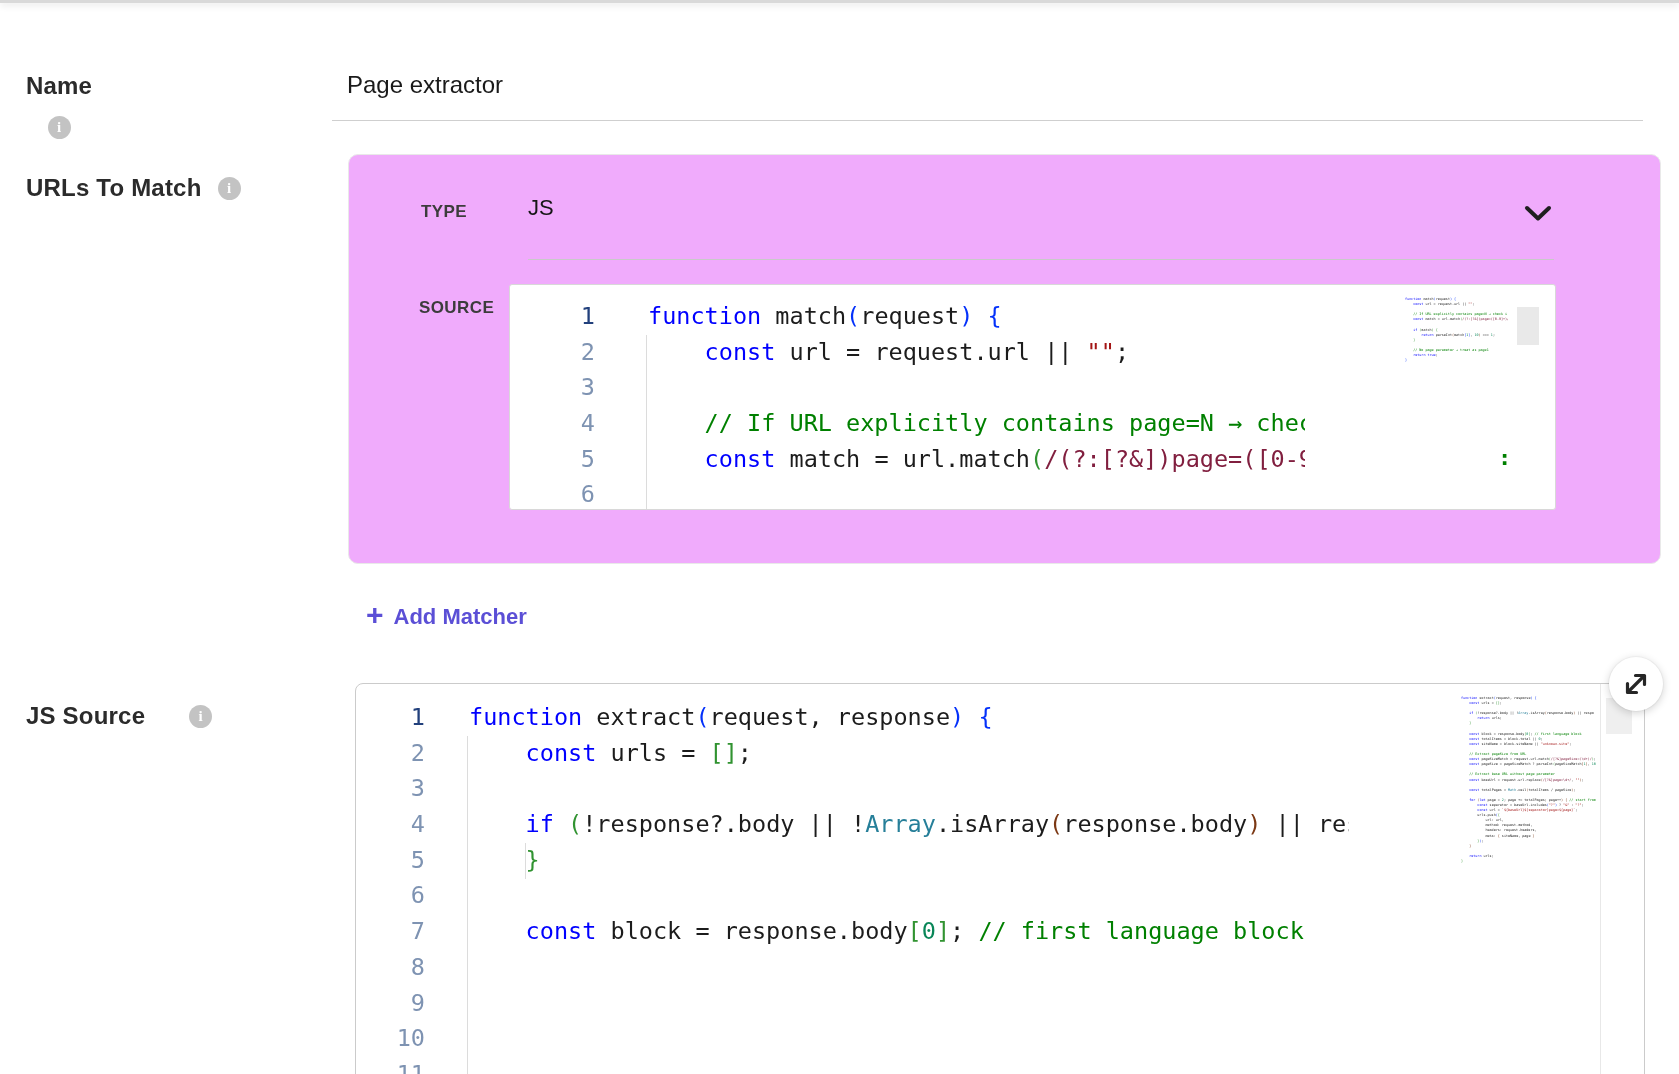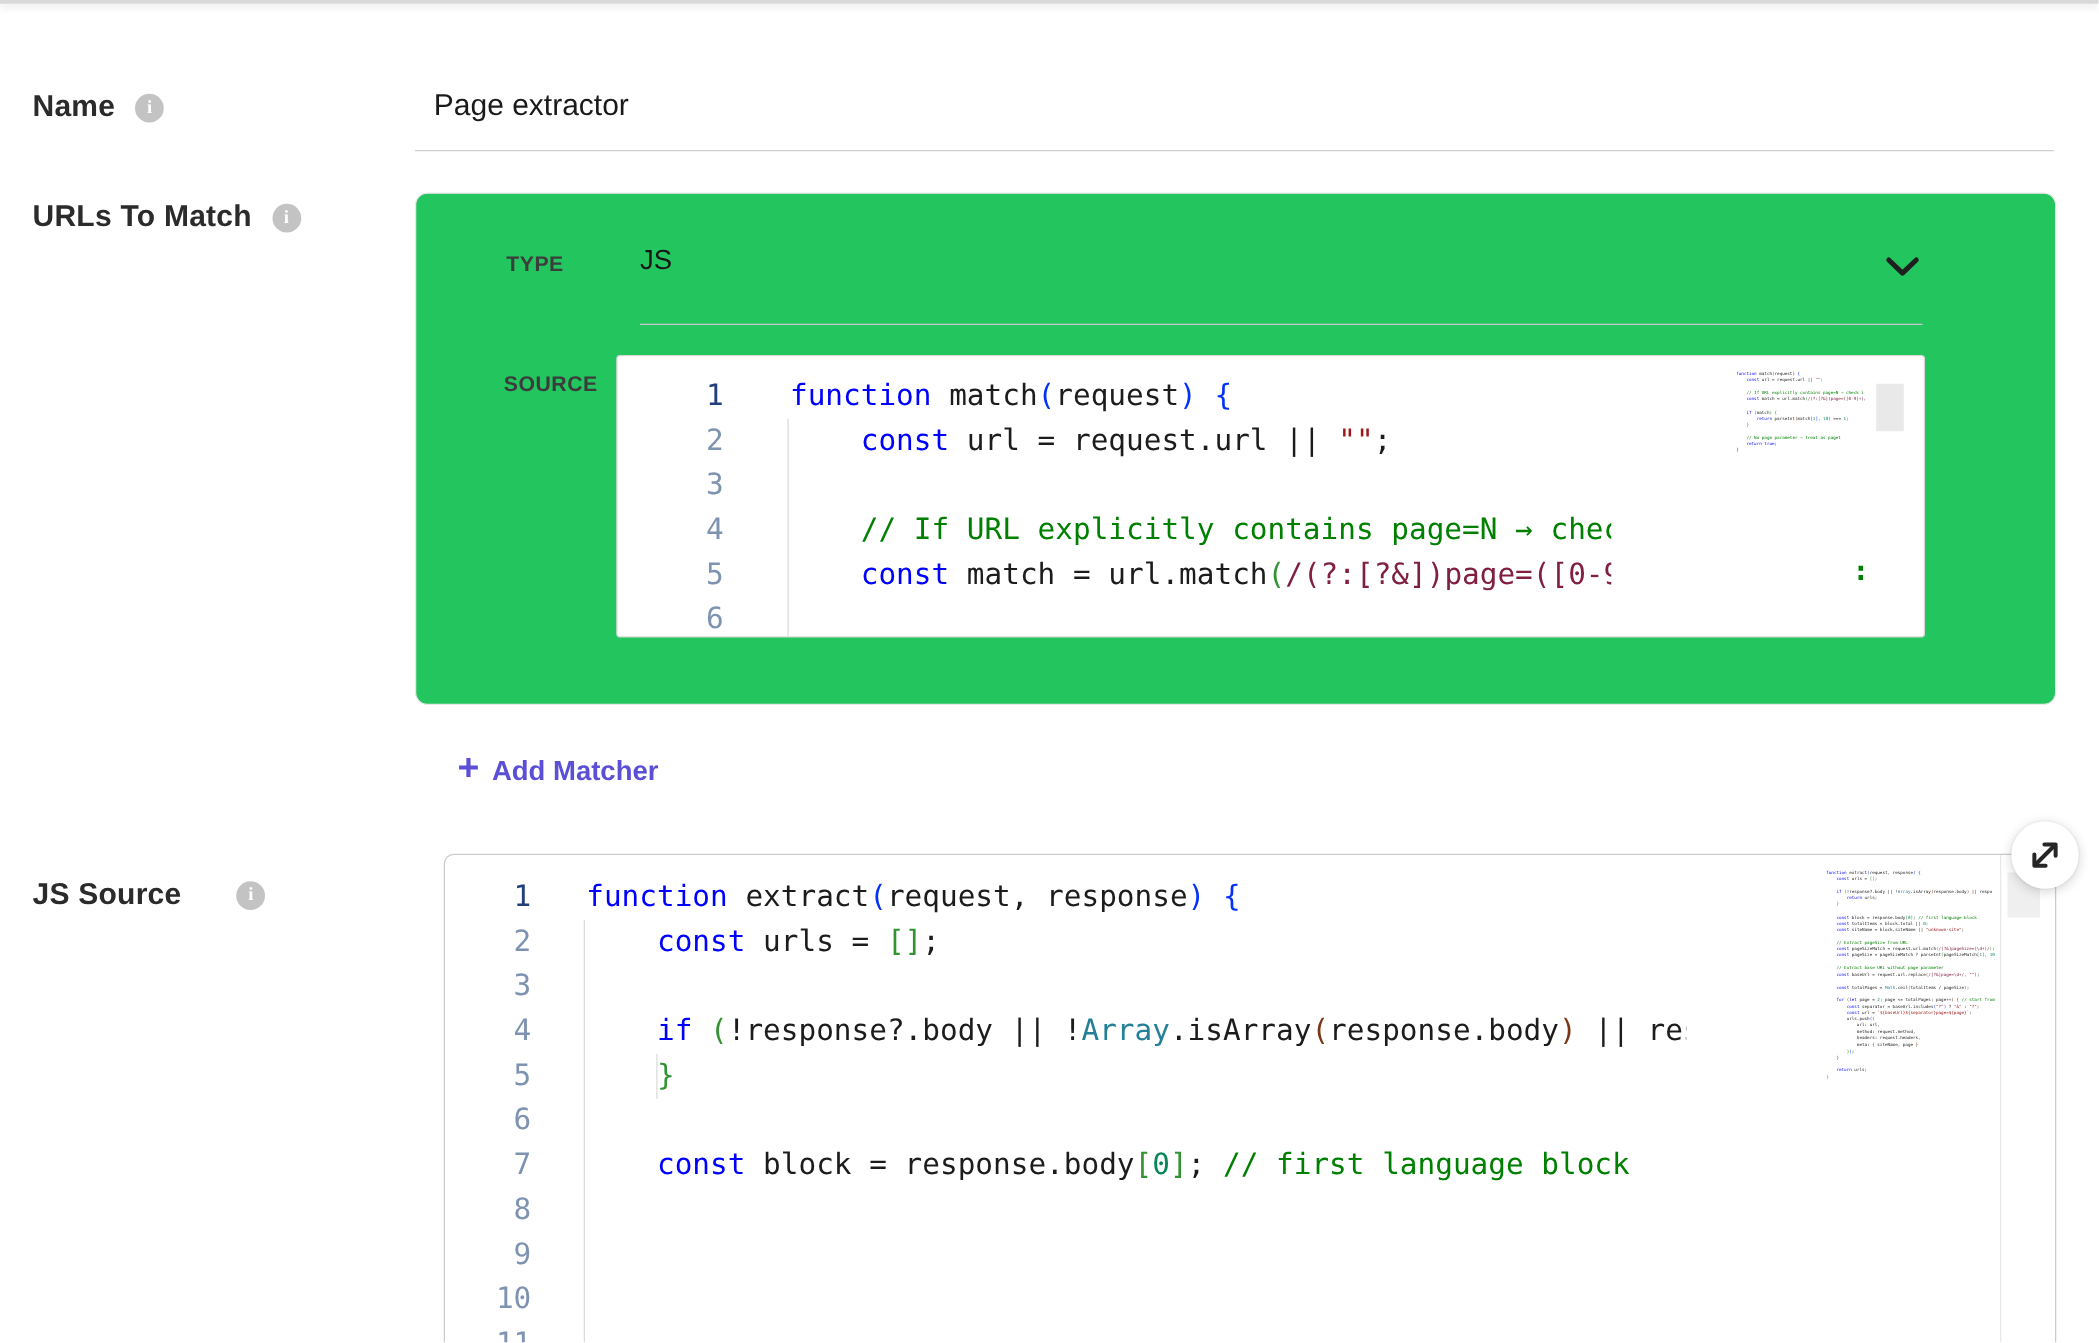--- a/index.html
+++ b/index.html
@@ -9,22 +9,22 @@
            box-shadow:0 2px 7px rgba(0,0,0,0.14);}
   
   .field-label{position:absolute;left:26px;display:flex;align-items:center;gap:16px;}
   .lbl{font-size:24px;font-weight:700;color:#2b2b2b;letter-spacing:0.2px;}
   .info{width:23px;height:23px;border-radius:50%;background:#c3c3c3;color:#fff;
         font-size:15px;font-weight:700;display:flex;align-items:center;justify-content:center;
         font-family:"Liberation Serif",serif;cursor:pointer;}
   .name-value{position:absolute;left:347px;top:71px;font-size:24px;color:#1a1a1a;cursor:text;}
   .hr{position:absolute;height:1px;background:#cfcfcf;}
   
-  .card1{position:absolute;left:332px;top:154px;width:1311px;height:408px;
-         border:1.5px solid #e9e9e9;border-radius:10px;background:#22c55e;}
+  .card1{position:absolute;left:348px;top:154px;width:1311px;height:408px;
+         border:1.5px solid #e9e9e9;border-radius:10px;background:#f0abfc;}
   .type-label{position:absolute;left:72px;top:47px;font-size:17px;font-weight:700;color:#3c3c3c;letter-spacing:0.4px;}
   .type-select{position:absolute;left:179px;top:36px;width:1026px;height:44px;cursor:pointer;text-align:center;}
   .type-value{position:absolute;left:0;top:4px;font-size:22px;color:#161616;}
   .chev{position:absolute;right:2px;top:14px;}
   .source-label{position:absolute;left:70px;top:143px;font-size:17px;font-weight:700;color:#3c3c3c;letter-spacing:0.4px;}
   
   .editor{position:absolute;background:#fff;overflow:hidden;cursor:text;}
   .ed1{left:160px;top:129px;width:1045px;height:224px;border:1px solid #d8d8d8;border-radius:3px;}
   .ed2{left:355px;top:683px;width:1288px;height:400px;border:1px solid #cbcbcb;border-radius:8px;}
   .gutter{position:absolute;top:0;text-align:right;font-family:"DejaVu Sans Mono",monospace;font-size:23.5px;}
@@ -64,28 +64,28 @@
   .expand-btn{position:absolute;left:1609px;top:657px;width:54px;height:54px;border-radius:50%;
               background:#fff;box-shadow:0 2px 9px rgba(0,0,0,0.18),0 0 0 1px rgba(0,0,0,0.03);
               display:flex;align-items:center;justify-content:center;z-index:5;cursor:pointer;}
 </style>
 </head>
 <body>
 
 <div class="page">
   <div class="topline"></div>
 
-  <div class="field-label" style="top:72px;">
+  <div class="field-label" style="top:72px;flex-direction:column;">
     <span class="lbl">Name</span>
     <span class="info">i</span>
   </div>
   <div class="name-value">Page extractor</div>
   <div class="hr" style="left:332px;top:120px;width:1311px;"></div>
 
-  <div class="field-label" style="top:160px;">
+  <div class="field-label" style="top:174px;">
     <span class="lbl">URLs To Match</span>
     <span class="info">i</span>
   </div>
 
   <div class="card1">
     <div class="type-label">TYPE</div>
     <div class="type-select">
       <span class="type-value">JS</span>
       <svg class="chev" width="28" height="17" viewBox="0 0 28 17">
         <polyline points="3,3 14,13.5 25,3" fill="none" stroke="#1f1f1f" stroke-width="4" stroke-linecap="round" stroke-linejoin="round"></polyline>

